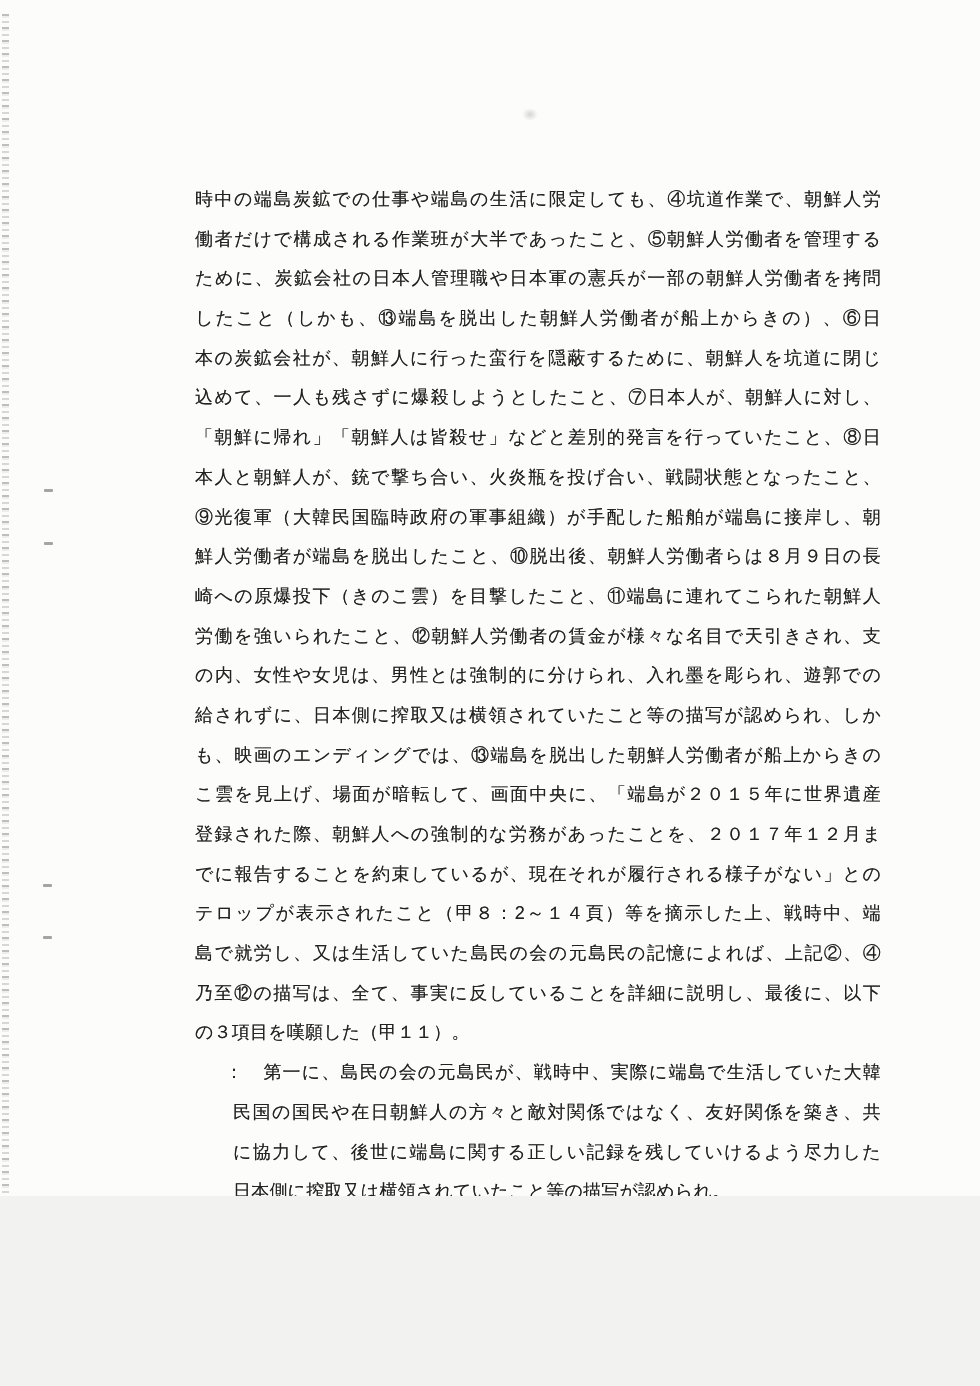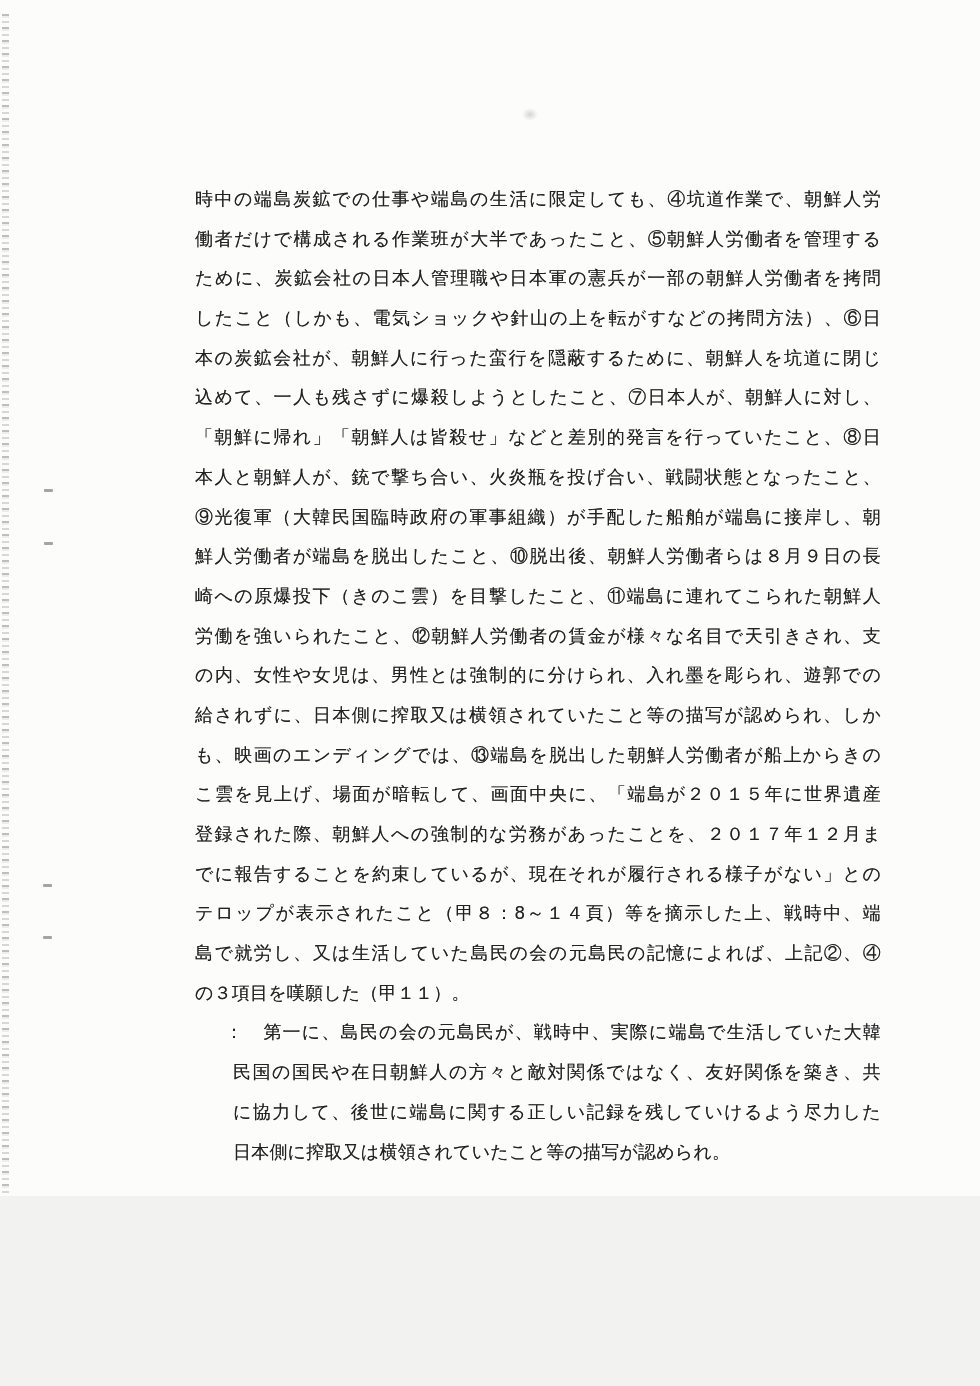--- a/index.html
+++ b/index.html
@@ -99,37 +99,38 @@
   <div class="smudge"></div>
   <div class="pencil-mark mk1"></div>
   <div class="pencil-mark mk2"></div>
   <div class="pencil-mark mk3"></div>
   <div class="pencil-mark mk4"></div>
 
   <div class="textblock">
     <div class="ln jl">時中の端島炭鉱での仕事や端島の生活に限定しても、④坑道作業で、朝鮮人労</div>
     <div class="ln jl">働者だけで構成される作業班が大半であったこと、⑤朝鮮人労働者を管理する</div>
     <div class="ln jl">ために、炭鉱会社の日本人管理職や日本軍の憲兵が一部の朝鮮人労働者を拷問</div>
-    <div class="ln jl">したこと（しかも、電気ショックや針山の上を転がすなどの拷問方法）、⑥日</div>
+    <div class="ln jl">したこと（しかも、⑬端島を脱出した朝鮮人労働者が船上からきの）、⑥日</div>
     <div class="ln jl">本の炭鉱会社が、朝鮮人に行った蛮行を隠蔽するために、朝鮮人を坑道に閉じ</div>
     <div class="ln jl">込めて、一人も残さずに爆殺しようとしたこと、⑦日本人が、朝鮮人に対し、</div>
     <div class="ln jl">「朝鮮に帰れ」「朝鮮人は皆殺せ」などと差別的発言を行っていたこと、⑧日</div>
     <div class="ln jl">本人と朝鮮人が、銃で撃ち合い、火炎瓶を投げ合い、戦闘状態となったこと、</div>
     <div class="ln jl">⑨光復軍（大韓民国臨時政府の軍事組織）が手配した船舶が端島に接岸し、朝</div>
     <div class="ln jl">鮮人労働者が端島を脱出したこと、⑩脱出後、朝鮮人労働者らは８月９日の長</div>
     <div class="ln jl">崎への原爆投下（きのこ雲）を目撃したこと、⑪端島に連れてこられた朝鮮人</div>
     <div class="ln jl">労働を強いられたこと、⑫朝鮮人労働者の賃金が様々な名目で天引きされ、支</div>
     <div class="ln jl">の内、女性や女児は、男性とは強制的に分けられ、入れ墨を彫られ、遊郭での</div>
     <div class="ln jl">給されずに、日本側に搾取又は横領されていたこと等の描写が認められ、しか</div>
     <div class="ln jl">も、映画のエンディングでは、⑬端島を脱出した朝鮮人労働者が船上からきの</div>
     <div class="ln jl">こ雲を見上げ、場面が暗転して、画面中央に、「端島が２０１５年に世界遺産</div>
     <div class="ln jl">登録された際、朝鮮人への強制的な労務があったことを、２０１７年１２月ま</div>
     <div class="ln jl">でに報告することを約束しているが、現在それが履行される様子がない」との</div>
-    <div class="ln jl">テロップが表示されたこと（甲８：8～１４頁）等を摘示した上、戦時中、端</div>
+    <div class="ln jl">テロップが表示されたこと（甲８：2～１４頁）等を摘示した上、戦時中、端</div>
     <div class="ln jl">島で就労し、又は生活していた島民の会の元島民の記憶によれば、上記②、④</div>
+    <div class="ln jl">乃至⑫の描写は、全て、事実に反していることを詳細に説明し、最後に、以下</div>
     <div class="ln short">の３項目を嘆願した（甲１１）。</div>
     <div class="ln jl ind-a">：　第一に、島民の会の元島民が、戦時中、実際に端島で生活していた大韓</div>
     <div class="ln jl ind-b">民国の国民や在日朝鮮人の方々と敵対関係ではなく、友好関係を築き、共</div>
     <div class="ln jl ind-b">に協力して、後世に端島に関する正しい記録を残していけるよう尽力した</div>
     <div class="ln short ind-b">日本側に搾取又は横領されていたこと等の描写が認められ。</div>
   </div>
 
   <div class="pagenum">8</div>
 
 </div>

